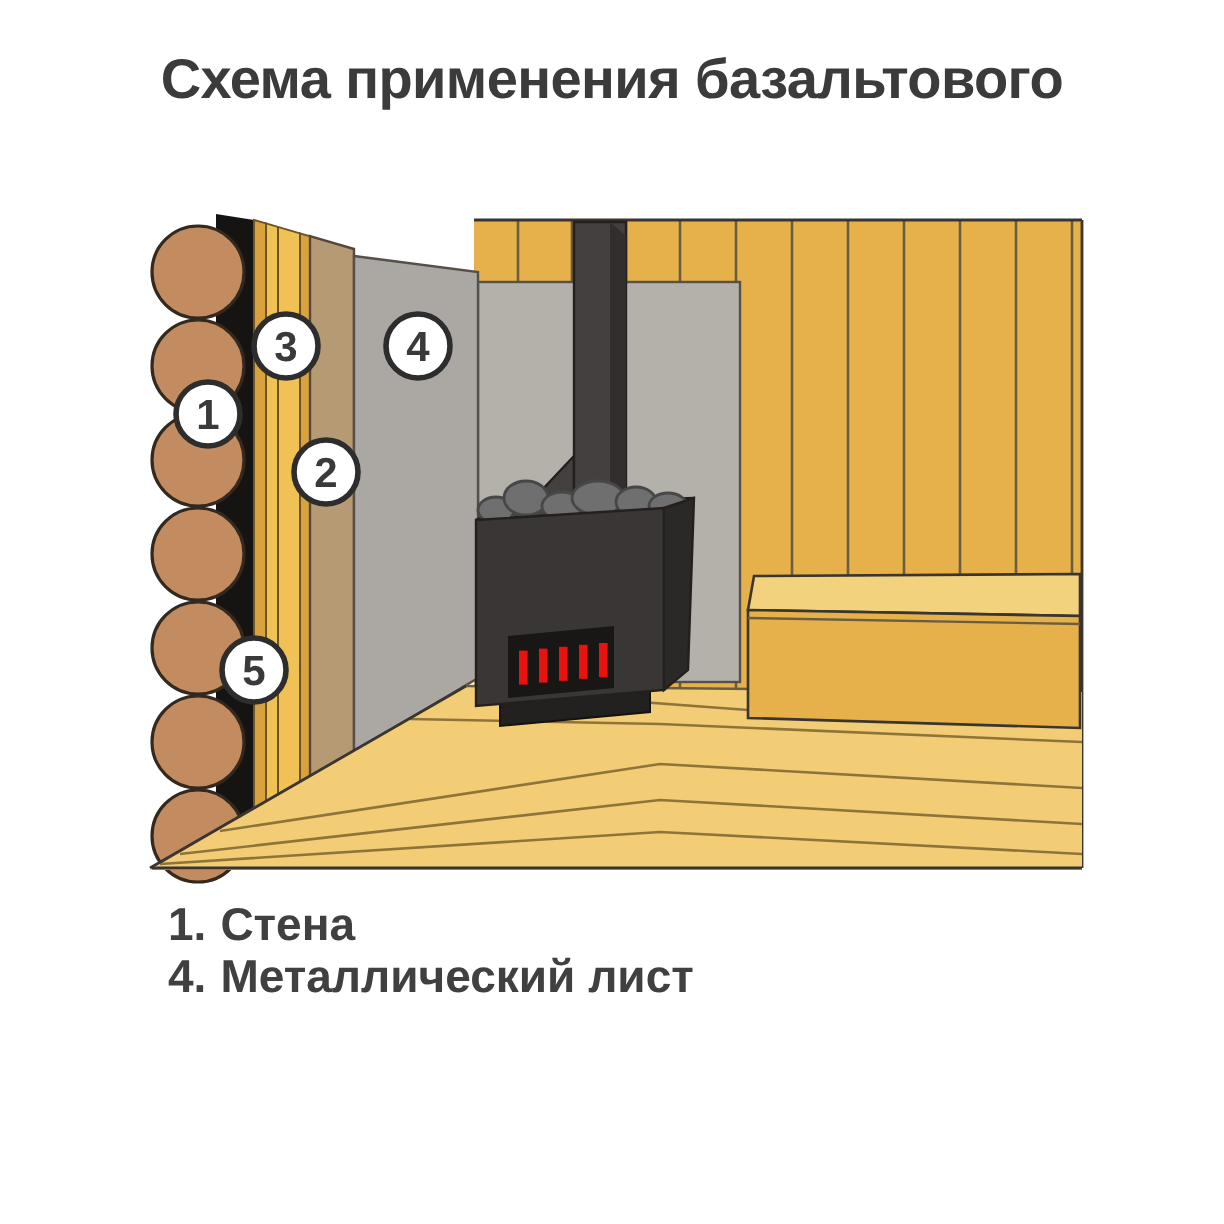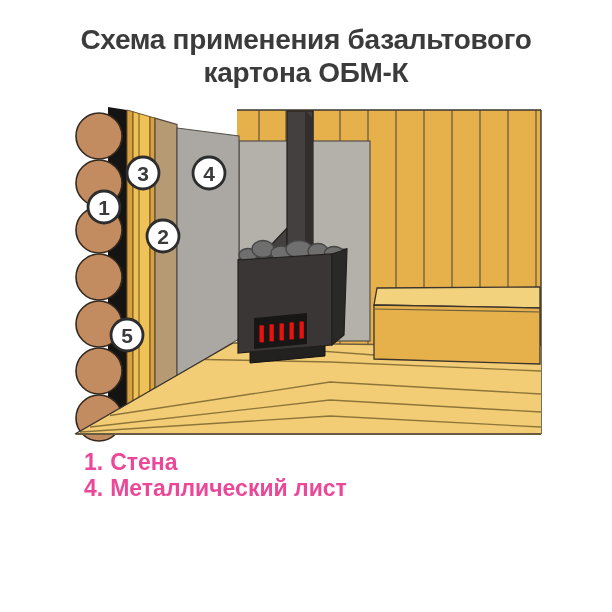--- a/index.html
+++ b/index.html
@@ -2,32 +2,31 @@
 <html><head>
 <meta charset="utf-8">
 <style>
   html,body{margin:0;padding:0;background:#ffffff;}
   #page{position:relative;width:612px;height:612px;background:#ffffff;overflow:hidden;
         font-family:"Liberation Sans","DejaVu Sans",sans-serif;}
   #title{position:absolute;top:23px;left:0;width:612px;text-align:center;
          font-size:28px;line-height:33px;font-weight:bold;color:#3b3b3b;letter-spacing:-0.3px;}
   #diagram{position:absolute;top:0;left:0;}
   #legend{position:absolute;left:84px;top:450px;font-size:23px;line-height:25.5px;
-          font-weight:bold;color:#ec4899;}
+          font-weight:bold;color:#404040;}
   .legend-row .num{margin-right:7px;}
   .co-num{font-size:21px;font-weight:bold;fill:#3a3a3a;}
 </style>
 </head>
 <body>
 
 <div id="page">
 
   <div id="title">
     <div>Схема применения базальтового</div>
-    <div>картона ОБМ-К</div>
   </div>
 
   <svg id="diagram" width="612" height="612" viewBox="0 0 612 612">
 
     <g>
       <rect x="237" y="110" width="304" height="240" fill="#E6B14B"></rect>
       <g stroke="#6b5d40" stroke-width="1.3">
         <line x1="259" y1="110.5" x2="259" y2="350"></line>
         <line x1="286" y1="110.5" x2="286" y2="350"></line>
         <line x1="313" y1="110.5" x2="313" y2="350"></line>

